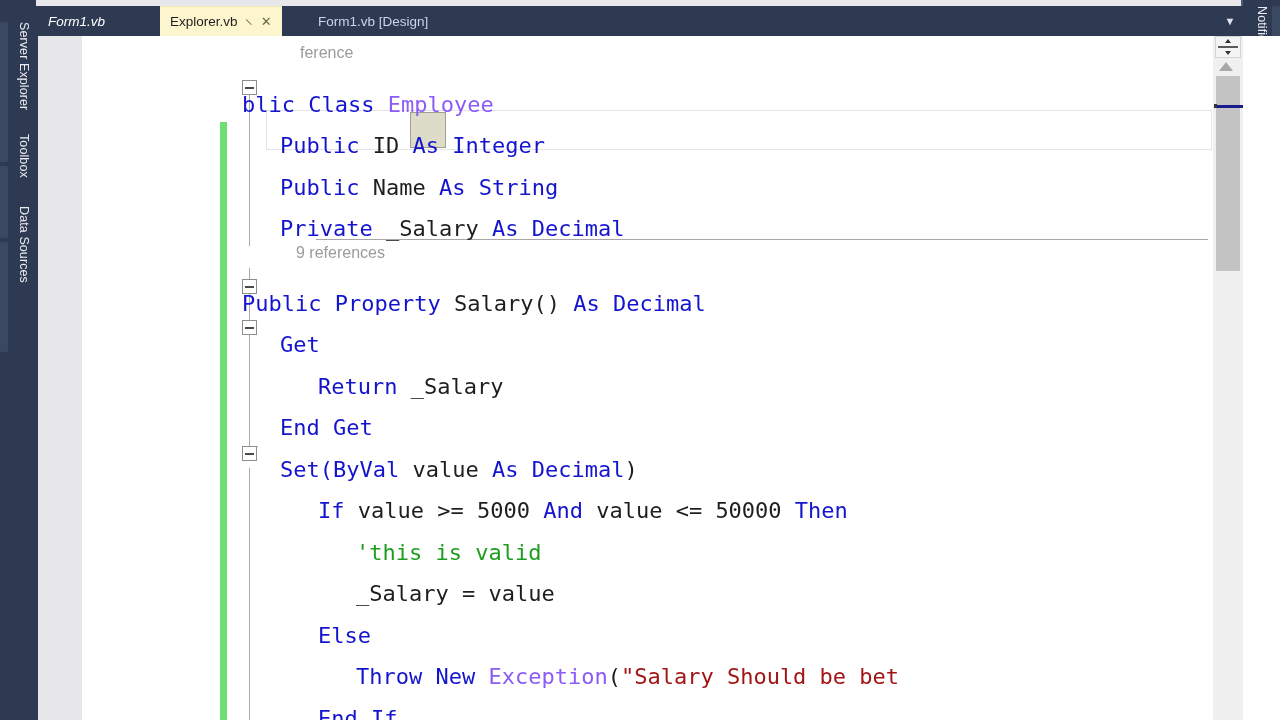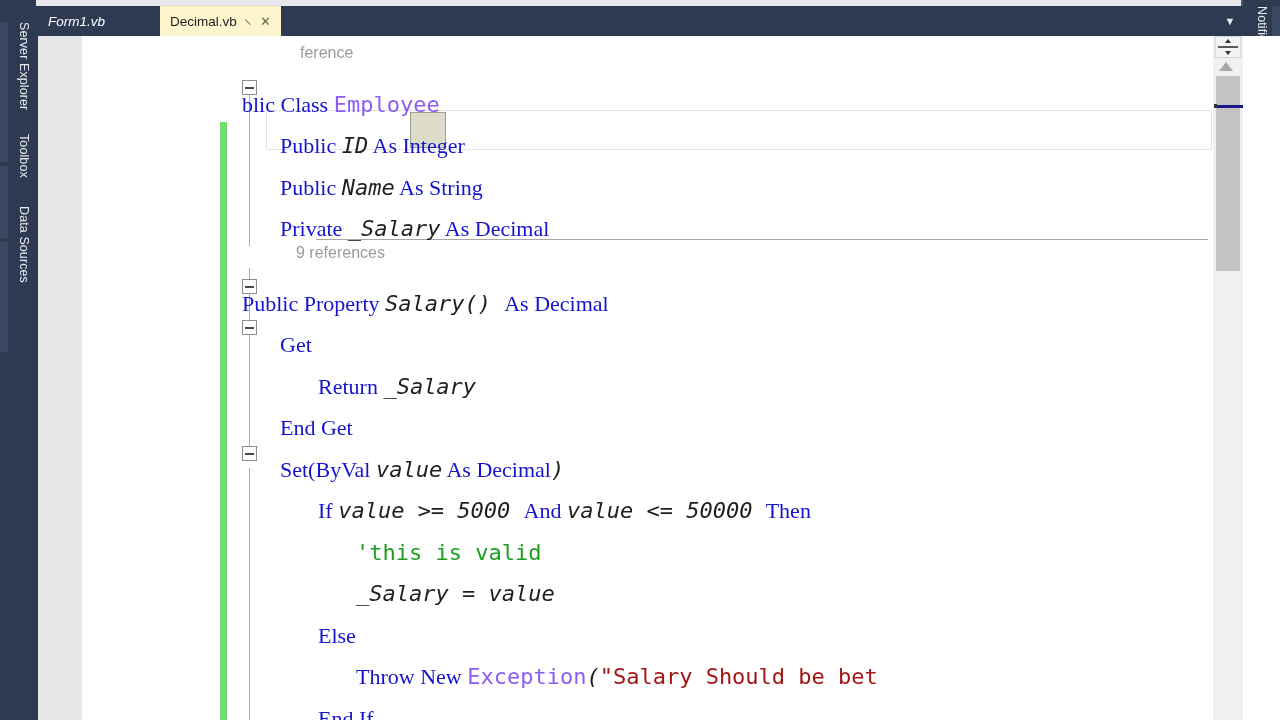--- a/index.html
+++ b/index.html
@@ -108,23 +108,23 @@
   .codelayer {
     position: absolute; left: 0; top: 0; width: 1205px; height: 684px;
     font-family: "DejaVu Sans Mono", monospace;
     font-size: 22px;
     white-space: pre;
   }
   .codeline {
     position: absolute; left: 204px; height: 41px; line-height: 41px;
     white-space: pre;
   }
-  .kw   { color: #1414cf; font-family: Liberation Serif, serif; }
+  .kw   { color: #1414cf; }
   .typ  { color: #8b5cf6; }
-  .txt  { color: #1e1e1e; font-style: italic; }
+  .txt  { color: #1e1e1e; }
   .str  { color: #a31515; }
   .cmt  { color: #1e9e1e; }
 
   
   .codelens {
     position: absolute;
     font-family: "Liberation Sans", sans-serif;
     font-size: 16px; color: #9b9b9b; cursor: pointer;
   }
   .codelens-rule {
@@ -217,23 +217,26 @@
     <div class="vtab" style="top:472px;"><span>Properties</span></div>
   </div>
 
   <div class="edge-line"></div>
 
   <div class="tabbar">
     <div class="tab inactive" style="left:0px;font-style:italic;">
       <span>Form1.vb</span>
     </div>
     <div class="tab active" style="left:122px;">
-      <span>Decimal.vb</span>
+      <span>Explorer.vb</span>
       <span class="tab-icon pin-glyph">–</span>
       <span class="tab-icon">✕</span>
+    </div>
+    <div class="tab designer" style="left:270px;">
+      <span>Form1.vb [Design]</span>
     </div>
     <div class="tabbar-chevron">▼</div>
   </div>
 
   <div class="editor">
 
     <div class="margin-left"></div>
     <div class="linenos"></div>
 
     <div class="changebar" style="top:86px;height:598px;"></div>

